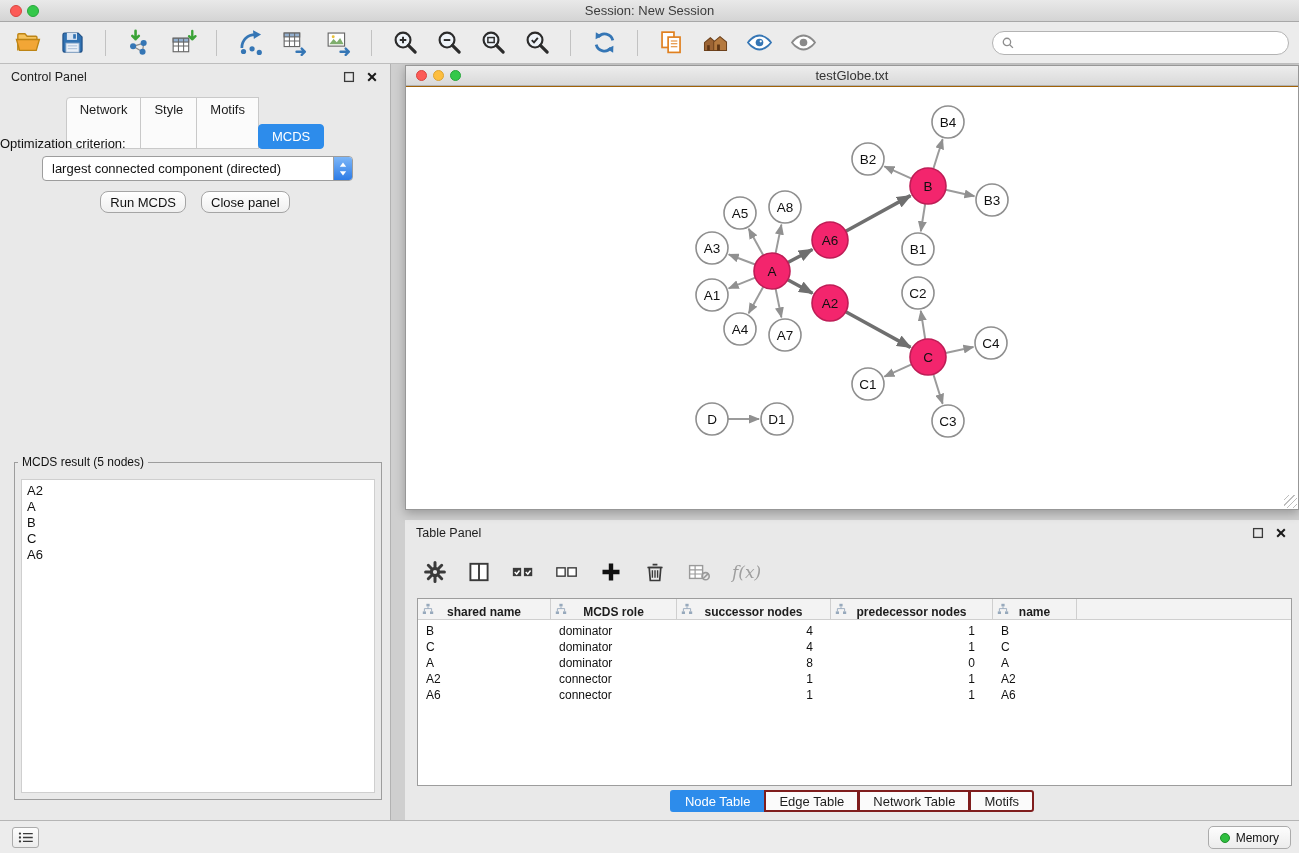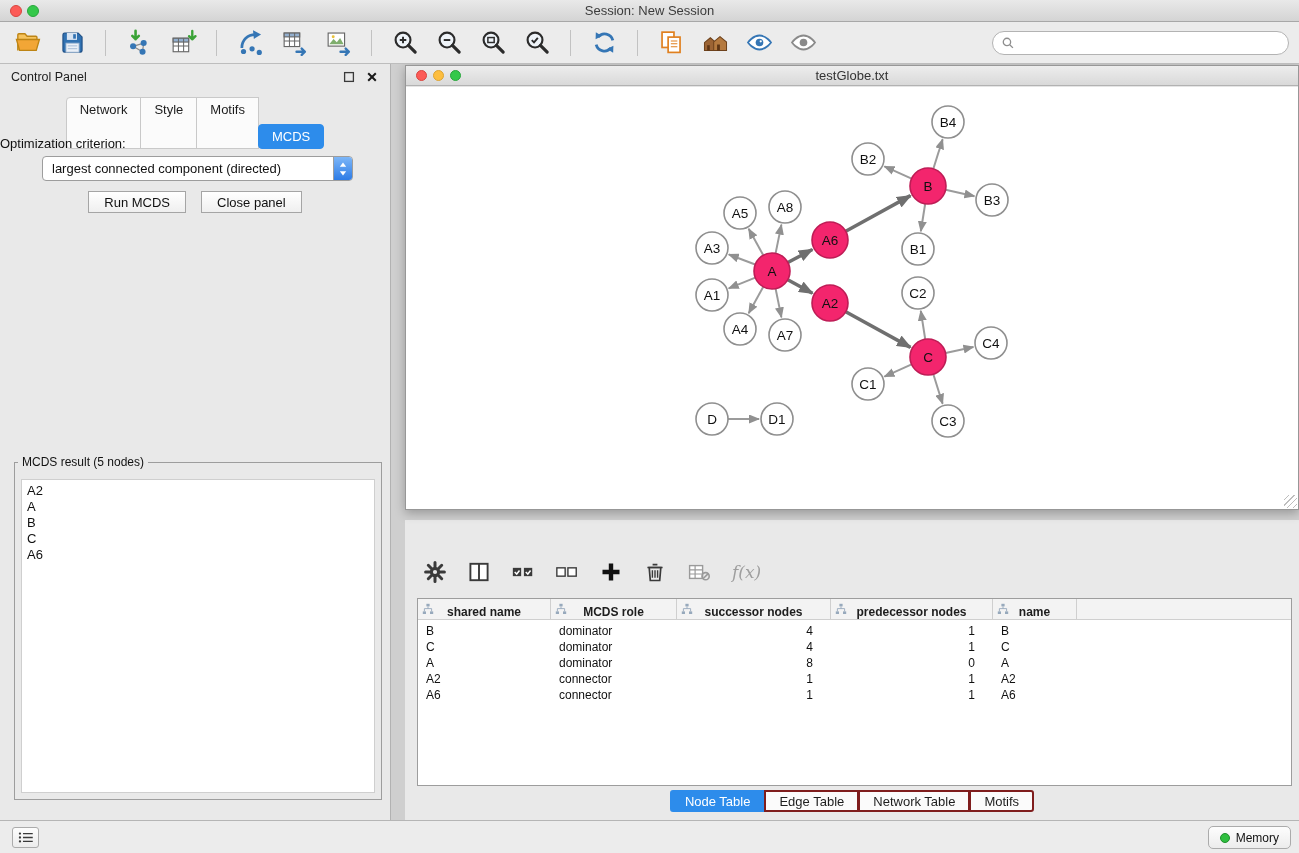--- a/index.html
+++ b/index.html
@@ -42,34 +42,34 @@
   .cp-tab:last-child { border-radius:0 4px 4px 0;margin-top:27px; }
   .cp-tab.active { background:#2d8ceb; border-color:#2d8ceb; color:#fff; border-radius:4px; }
   .opt-label { position:absolute; top:72px; left:0; right:0; text-align:left; font-size:13px; color:#111; }
   .dropdown { position:absolute; top:92px; left:42px; width:311px; height:25px; background:#fff;
     border:1px solid #9d9d9d; border-radius:4px; display:flex; align-items:center; font-size:13px; color:#111; }
   .dd-text { padding-left:9px; flex:1; white-space:nowrap; overflow:hidden; }
   .dd-stepper { width:19px; height:23px; background:linear-gradient(#7db6f8,#2d7ce6); border-radius:0 3px 3px 0;
     display:flex; align-items:center; justify-content:center; border-left:1px solid #9d9d9d; }
   .dd-stepper svg { width:10px; height:16px; display:block; }
   .btn-row { position:absolute; top:127px; left:0; right:0; display:flex; justify-content:center; gap:15px; }
-  .btn { height:22px; padding:0 15px; background:linear-gradient(#ffffff,#efefef); border:1px solid #a5a5a5;
-    border-radius:0; font-size:13px; color:#111; font-family:"Liberation Sans",sans-serif; }
+  .btn { height:22px; padding:0 9px; background:linear-gradient(#ffffff,#efefef); border:1px solid #a5a5a5;
+    border-radius:8px; font-size:13px; color:#111; font-family:"Liberation Sans",sans-serif; }
   .result-fs { position:absolute; left:14px; right:8px; top:391px; bottom:20px; border:1px solid #9d9d9d;
     min-width:0; }
   .result-fs legend { font-size:12px; color:#111; padding:0 4px; margin-left:3px; }
   .result-inner { position:absolute; left:6px; right:6px; top:10px; bottom:6px; background:#fff;
     border:1px solid #cfcfcf; padding:3px 5px; overflow:hidden; }
   .result-item { font-size:13px; line-height:16px; color:#111; }
 
   
   .main-right { position:absolute; left:391px; top:64px; right:0; bottom:33px; background:#cfcfcf; }
 
   
-  .net-window { position:absolute; left:405px; top:65px; width:894px; height:445px; background:#e5e5e5;
+  .net-window { position:absolute; left:405px; top:65px; width:894px; height:445px; background:#a16207;
     border:1px solid #979797; box-shadow:0 3px 10px rgba(0,0,0,0.28); z-index:20; }
   .net-title { height:20px; background:linear-gradient(#ededed,#d9d9d9); border-bottom:1px solid #b2b2b2;
     position:relative; text-align:center; font-size:13px; line-height:19px; color:#333; }
   .net-title .tl { width:11px; height:11px; top:4px; }
   .net-title .tl.red { left:10px; } .net-title .tl.yellow { left:27px; } .net-title .tl.green { left:44px; }
   .net-canvas { position:absolute; left:0; right:0; top:21px; bottom:0; background:#fff; }
   .net-canvas svg { width:100%; height:100%; display:block; }
   .resize-grip { position:absolute; right:1px; bottom:1px; width:13px; height:13px;
     background:repeating-linear-gradient(135deg, transparent 0 3px, #bdbdbd 3px 4px); }
 
@@ -426,20 +426,34 @@
         <g>
           <circle cx="542" cy="334" r="16" fill="#FFFFFF" stroke="#8F8F8F" stroke-width="1.6"></circle>
           <text x="542" y="334.5" text-anchor="middle" dominant-baseline="central" font-size="13.5" fill="#111" font-family="Liberation Sans, sans-serif">C3</text>
         </g>
       </svg>
     <div class="resize-grip"></div>
   </div>
 </div>
 
 <div class="table-panel">
+  <div class="panel-head">
+    <span>Table Panel</span>
+    <span class="spacer"></span>
+    <span class="win-btn">
+        <svg viewBox="0 0 12 12">
+          <rect x="1.6" y="1.6" width="8.8" height="8.8" fill="none" stroke="#3A3A3A" stroke-width="1.3"></rect>
+        </svg>
+      </span>
+    <span class="win-btn">
+        <svg viewBox="0 0 12 12">
+          <path d="M2.2 2.2l7.6 7.6M9.8 2.2l-7.6 7.6" stroke="#1A1A1A" stroke-width="2"></path>
+        </svg>
+      </span>
+  </div>
   <div class="tp-toolbar">
       <div class="tp-btn">
         <svg viewBox="0 0 24 24">
           <path d="M12 2.6v4M12 17.4v4M2.6 12h4M17.4 12h4M5.3 5.3l2.9 2.9M15.8 15.8l2.9 2.9M18.7 5.3l-2.9 2.9M8.2 15.8l-2.9 2.9" stroke="#3A3A3A" stroke-width="3" stroke-linecap="round"></path>
           <circle cx="12" cy="12" r="5.2" fill="#3A3A3A"></circle>
           <circle cx="12" cy="12" r="2.1" fill="#E9E9E9"></circle>
         </svg>
       </div>
       <div class="tp-btn">
         <svg viewBox="0 0 24 24">

